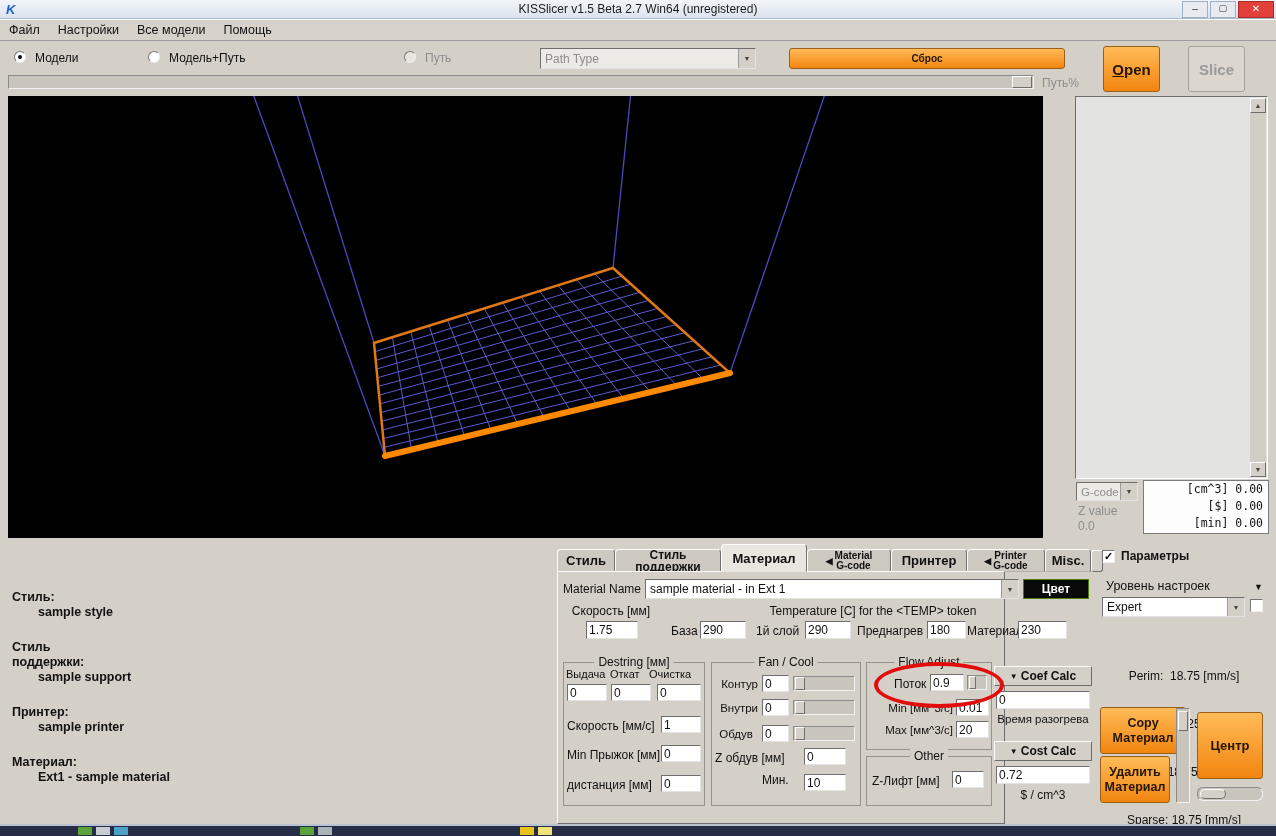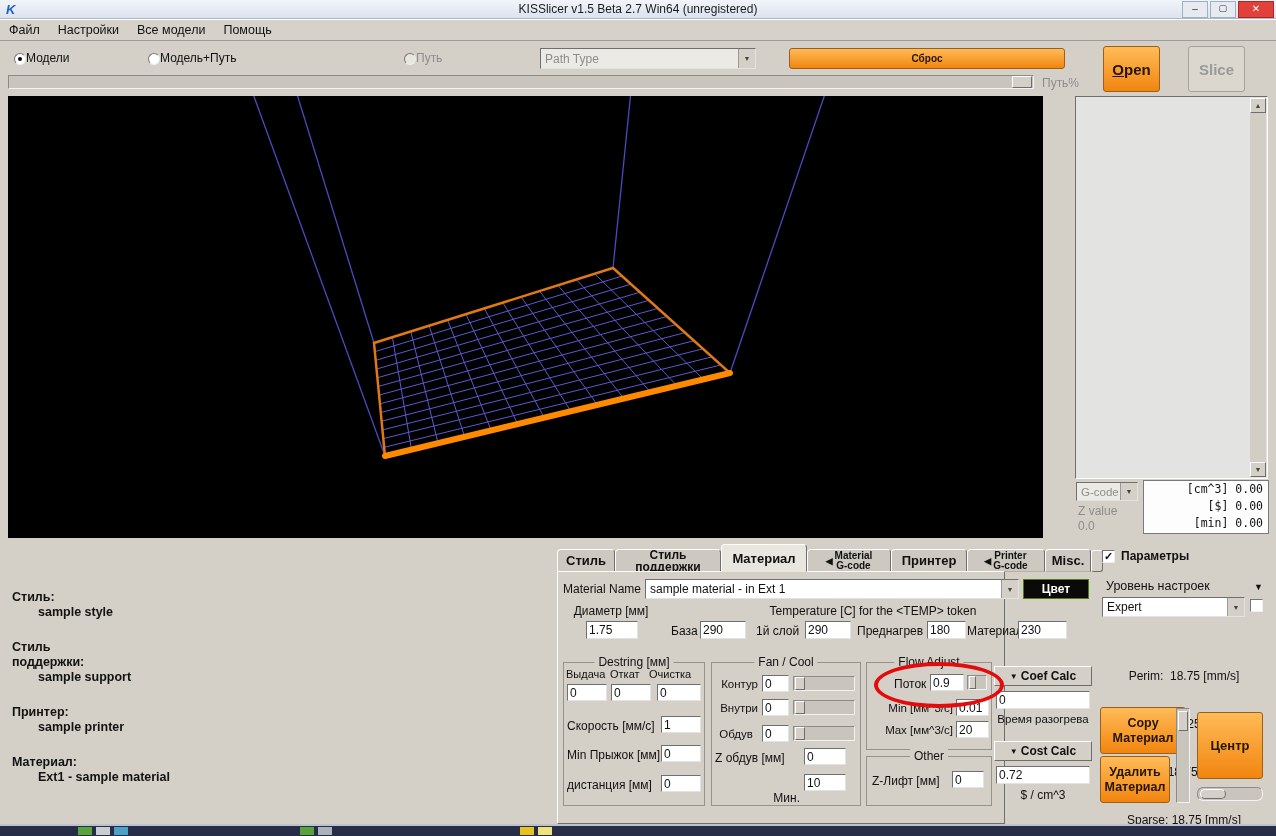--- a/index.html
+++ b/index.html
@@ -9,21 +9,21 @@
   .grp{position:absolute;border:1px solid #97938b;box-sizing:border-box}
   .grp-title{position:absolute;top:-8px;left:50%;transform:translateX(-50%);background:#d4d0c8;padding:0 4px;white-space:nowrap;font-size:12px}
   .r3{background:#d4d0c8;border:1px solid;border-color:#fdfdfd #6e6e6e #6e6e6e #fdfdfd;box-sizing:border-box}
   .s3{border:1px solid;border-color:#6e6e6e #fdfdfd #fdfdfd #6e6e6e;box-sizing:border-box}
   .btn-or{position:absolute;background:linear-gradient(#ffbb58,#f2850f);border:1px solid #9a6019;border-radius:3px;color:#241500;font-weight:bold;display:flex;flex-direction:column;align-items:center;justify-content:center;text-align:center;box-sizing:border-box;cursor:default}
   .combo{position:absolute;background:#fff;border:1px solid;border-color:#6f6f6f #e3e3e3 #e3e3e3 #6f6f6f;display:flex;align-items:stretch;box-sizing:border-box}
   .combo .txt{flex:1;padding:1px 4px;white-space:nowrap;overflow:hidden;display:flex;align-items:center}
   .combo .arr{width:16px;background:#d4d0c8;border-left:1px solid #9a9a9a;display:flex;align-items:center;justify-content:center;font-size:7px;color:#444}
   .combo.dis .txt{color:#8d8d8d}
   .combo.dis{background:#eceae5}
-  .radio{position:absolute;display:flex;align-items:flex-end;gap:0}
+  .radio{position:absolute;display:flex;align-items:flex-start;gap:9px}
   .rdot{width:12px;height:12px;border-radius:50%;background:#fff;border:1px solid;border-color:#767676 #eee #eee #767676;position:relative;box-sizing:border-box;flex:0 0 auto}
   .rdot.on::after{content:"";position:absolute;left:3px;top:3px;width:4px;height:4px;border-radius:50%;background:#0a0a0a}
   .cb{position:absolute;width:13px;height:13px;background:#fff;border:1px solid;border-color:#767676 #eee #eee #767676;box-sizing:border-box;font:bold 11px/11px "Liberation Sans",sans-serif;text-align:center;overflow:hidden}
   .track{position:absolute;background:#c9c5bd;box-sizing:border-box;border:1px solid;border-color:#8b8b8b #f2f2f2 #f2f2f2 #8b8b8b}
   .thumb{position:absolute;background:#d4d0c8;border:1px solid;border-color:#fdfdfd #6e6e6e #6e6e6e #fdfdfd;box-sizing:border-box}
   .tabs{position:absolute;left:557px;top:544px;height:28px;display:flex;align-items:flex-end}
   .tab{border:1px solid;border-color:#fdfdfd #6e6e6e #b5b1a9 #fdfdfd;background:#cdc9c1;border-radius:4px 4px 0 0;display:flex;align-items:center;justify-content:center;text-align:center;font-weight:bold;box-sizing:border-box;padding:0 3px;height:23px;font-size:13px}
   .tab.active{height:28px;background:#e9e6df;border-bottom-color:#e9e6df;position:relative;z-index:3}
   .two{font-size:12px;line-height:12px}
   .gsmall{font-size:10px;line-height:10px;font-weight:bold}
@@ -199,21 +199,21 @@
 
     <div class="lbl" style="left:5px;top:10px">Material Name</div>
     <div class="combo" style="left:87px;top:7px;width:374px;height:20px">
       <span class="txt">sample material - in Ext 1</span>
       <span class="arr">▼</span>
     </div>
     <div style="position:absolute;left:465px;top:7px;width:66px;height:20px;background:#0a0a0a;color:#fff;font-weight:bold;display:flex;align-items:center;justify-content:center;border:1px solid #4d7c0f;box-sizing:border-box">
       <span>Цвет</span>
     </div>
 
-    <div class="lbl" style="left:10px;top:32px;width:86px;text-align:center">Диаметр [мм]</div>
+    <div class="lbl" style="left:10px;top:32px;width:86px;text-align:center">Скорость [мм]</div>
     <div class="lbl" style="left:100px;top:32px;width:430px;text-align:center">Temperature [C] for the &lt;TEMP&gt; token</div>
     <input class="tin" style="left: 28px; top: 49px; width: 52px;" value="1.75">
 
     <div class="lbl" style="left:113px;top:52px">База</div>
     <input class="tin" style="left: 142px; top: 49px; width: 46px;" value="290">
     <div class="lbl" style="left:198px;top:52px">1й слой</div>
     <input class="tin" style="left: 247px; top: 49px; width: 46px;" value="290">
     <div class="lbl" style="left:299px;top:52px">Преднагрев</div>
     <input class="tin" style="left: 369px; top: 49px; width: 39px;" value="180">
     <div class="lbl" style="left:409px;top:52px">Материал</div>
@@ -247,21 +247,21 @@
       <div class="track" style="left:81px;top:37px;width:62px;height:15px">
           <div class="thumb" style="left:1px;top:0;width:10px;height:13px"></div>
         </div>
       <div class="lbl" style="left:2px;top:65px;width:44px;text-align:center;font-size:11.5px">Обдув</div>
       <input class="tin" style="left: 50px; top: 62px; width: 27px; height: 17px;" value="0">
       <div class="track" style="left:81px;top:63px;width:62px;height:15px">
           <div class="thumb" style="left:1px;top:0;width:10px;height:13px"></div>
         </div>
       <div class="lbl" style="left:3px;top:88px">Z обдув [мм]</div>
       <input class="tin" style="left: 92px; top: 85px; width: 42px; height: 17px;" value="0">
-      <div class="lbl" style="left:50px;top:128px;width:38px;text-align:right">Мин.</div>
+      <div class="lbl" style="left:50px;top:110px;width:38px;text-align:left">Мин.</div>
       <input class="tin" style="left: 92px; top: 111px; width: 42px; height: 17px;" value="10">
     </div>
 
     <div class="grp" style="left:308px;top:90px;width:126px;height:88px">
       <span class="grp-title">Flow Adjust</span>
       <div class="lbl" style="left:27px;top:14px">Поток</div>
       <input class="tin" style="left: 63px; top: 11px; width: 34px; height: 17px;" value="0.9">
       <div class="track" style="left:100px;top:12px;width:20px;height:15px">
           <div class="thumb" style="left:1px;top:0;width:7px;height:13px"></div>
         </div>

